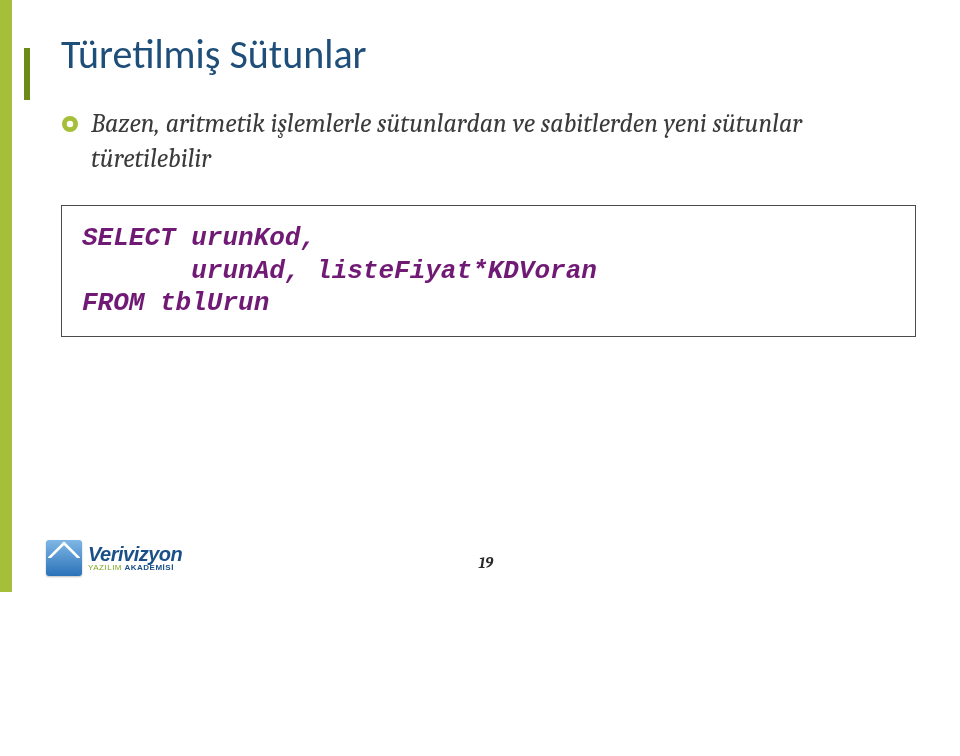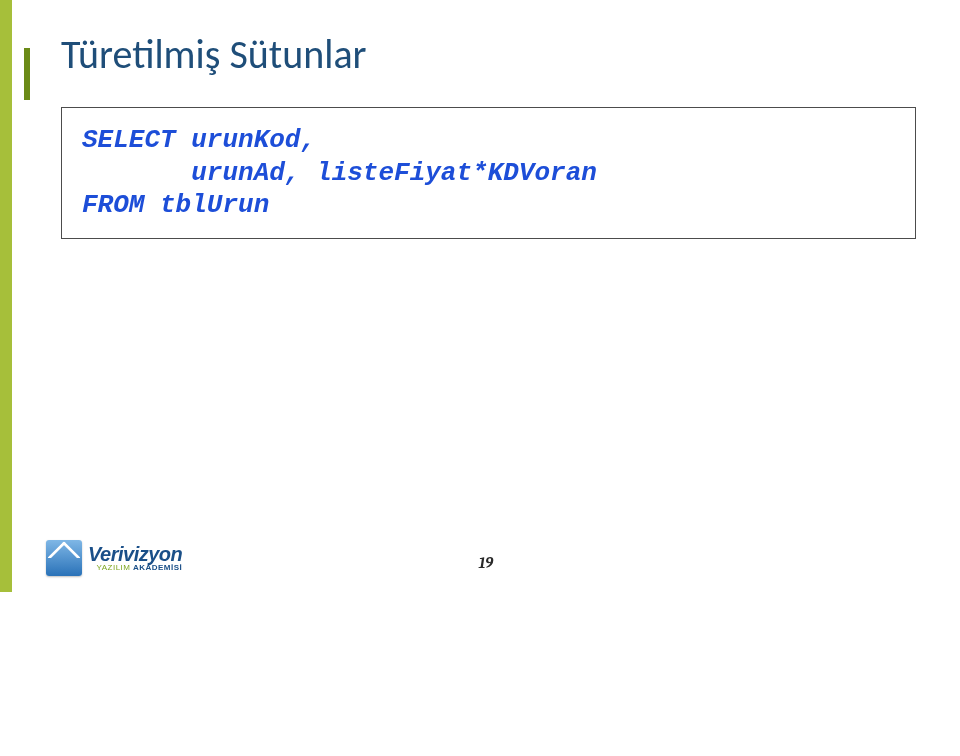--- a/index.html
+++ b/index.html
@@ -50,21 +50,21 @@
     background: #fff;
     padding: 16px 20px;
     width: 855px;
     margin-left: 4px;
   }
   .code-box pre {
     font-family: "Courier New", Courier, monospace;
     font-size: 26px;
     font-weight: bold;
     font-style: italic;
-    color: #1d4ed8;
+    color: #701a75;
     white-space: pre;
     line-height: 1.25;
   }
   .page-number {
     position: absolute;
     bottom: 20px;
     left: 50%;
     transform: translateX(-50%);
     font-size: 15px;
     font-family: Cambria, serif;
@@ -72,21 +72,20 @@
     font-weight: bold;
     color: #2a2a2a;
   }
   .logo {
     position: absolute;
     left: 34px;
     bottom: 16px;
     display: flex;
     align-items: center;
     gap: 6px;
-    text-align: right;
   }
   .logo-mark {
     width: 36px; height: 36px;
     background: linear-gradient(180deg, #7fb7e6 0%, #2a72b8 100%);
     border-radius: 3px;
     position: relative;
     box-shadow: 0 1px 2px rgba(0,0,0,0.25);
   }
   .logo-mark::before {
     content: "";
@@ -105,20 +104,29 @@
   .logo-text .sub .a { color: #1a4f88; font-weight: bold; }
 </style>
 </head>
 <body>
 
 <div class="slide">
   <div class="accent-line"></div>
 
   <h1 class="title">Türetilmiş Sütunlar</h1>
 
+  <div class="bullet-row">
+    <span class="bullet-icon">
+      <svg width="18" height="18" viewBox="0 0 18 18">
+        <circle cx="9" cy="9" r="8" fill="#a6bf3a"></circle>
+        <circle cx="9" cy="9" r="3.2" fill="#fff"></circle>
+      </svg>
+    </span>
+    <div class="bullet-text">Bazen, aritmetik işlemlerle sütunlardan ve sabitlerden yeni sütunlar türetilebilir</div>
+  </div>
 
   <div class="code-box">
     <pre>SELECT urunKod,
        urunAd, listeFiyat*KDVoran
 FROM tblUrun</pre>
   </div>
 
   <div class="page-number">19</div>
 
   <div class="logo">

